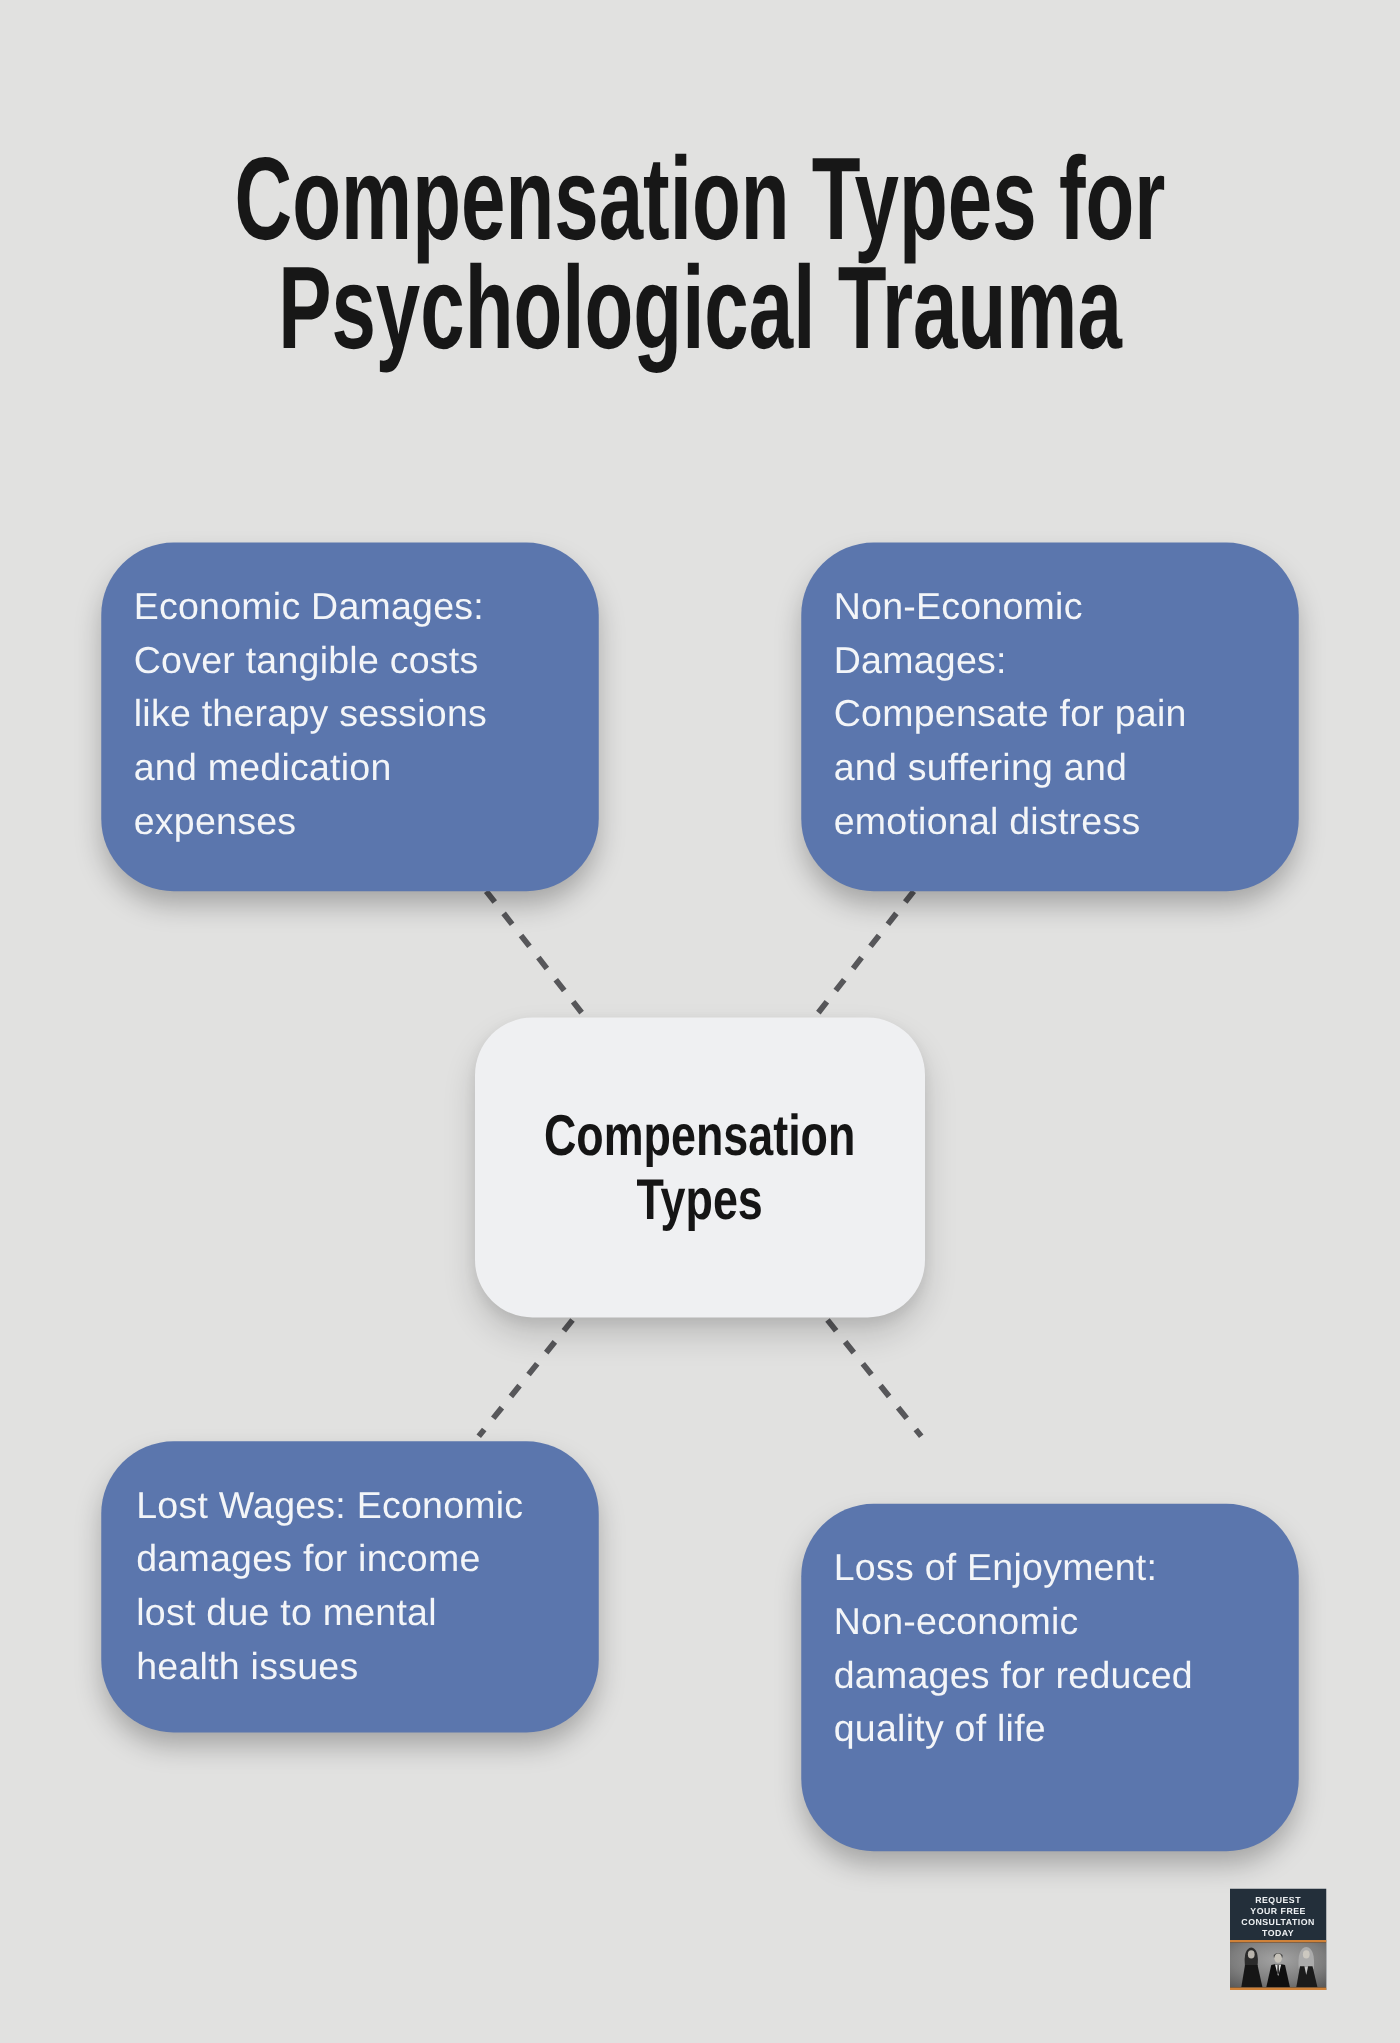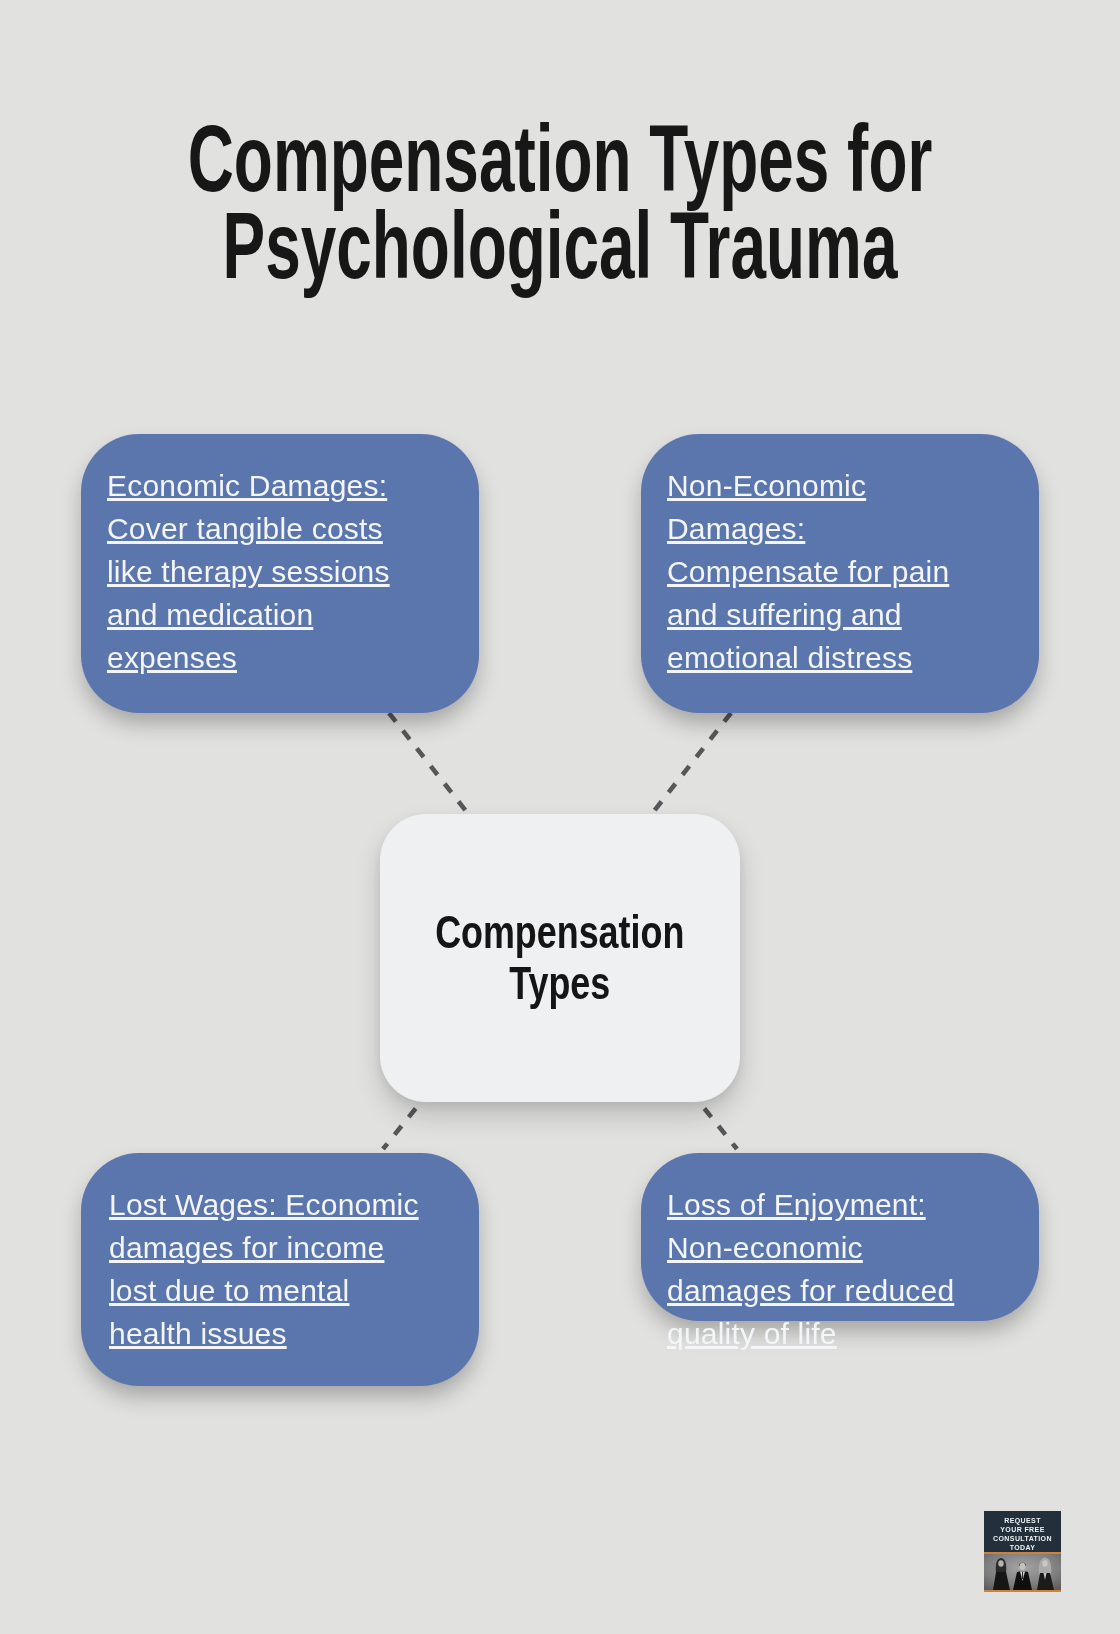--- a/index.html
+++ b/index.html
@@ -48,31 +48,30 @@
     border-radius: 58px;
     background: var(--node-blue, #5b76ad);
     box-shadow: 0 12px 22px -2px rgba(0,0,0,0.28);
     padding: 30px 24px 26px 26px;
   }
   .node .node-text {
     font-size: 30px;
     line-height: 43px;
     letter-spacing: 0.2px;
     color: var(--node-text, #f3f5f8);
-    text-decoration: underline;
   }
   .node-top-left     { left: 81px;  top: 418px; height: 279px; }
   .node-top-right    { left: 641px; top: 418px; height: 279px; }
   .node-bottom-left  { left: 81px;  top: 1137px; height: 233px; padding-left: 28px; }
-  .node-bottom-right { left: 641px; top: 1137px; height: 168px; }
+  .node-bottom-right { left: 641px; top: 1187px; height: 278px; }
 
   .center-node {
     position: absolute;
     left: 380px; top: 798px;
-    width: 360px; height: 288px;
+    width: 360px; height: 240px;
     border-radius: 46px;
     background: var(--center-bg, #eff0f2);
     box-shadow: 0 14px 26px rgba(0,0,0,0.16), 0 4px 10px rgba(0,0,0,0.07);
     display: flex;
     align-items: center;
     justify-content: center;
   }
   .center-node .center-label {
     font-size: 46px;
     line-height: 51px;

